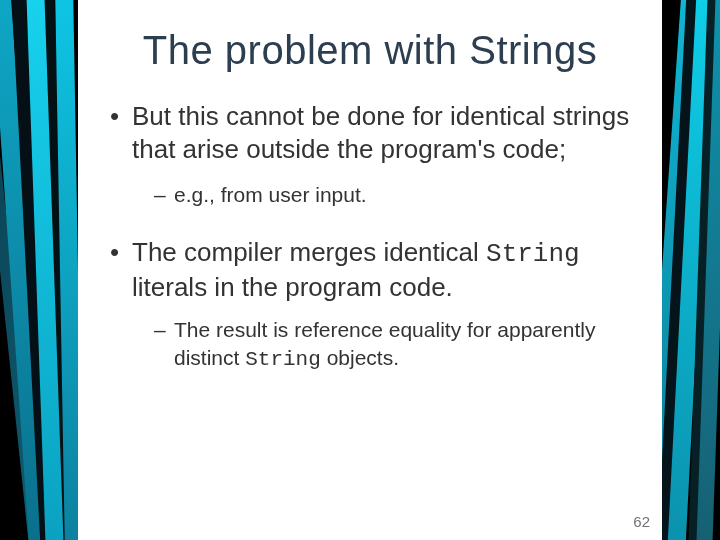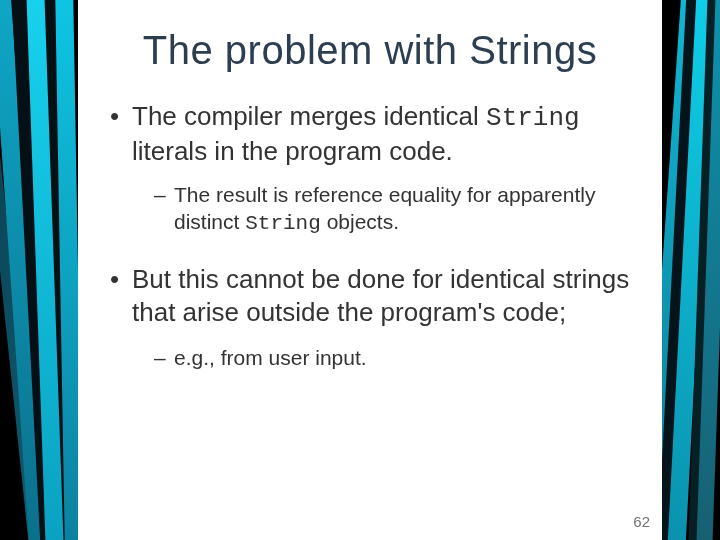--- a/index.html
+++ b/index.html
@@ -137,33 +137,33 @@
   </div>
 
   <div class="panel">
 
     <h1 class="title">The problem with Strings</h1>
 
     <div class="content">
       <ul class="top">
 
         <li>
-          <span>The compiler merges identical </span><span class="mono">String</span><span> literals in the program code.</span>
+          <span>But this cannot be done for identical strings that arise outside the program's code;</span><span class="mono"></span><span></span>
           <ul class="sub">
             <li>
-              <span>The result is reference equality for apparently distinct </span><span class="mono">String</span><span> objects.</span>
+              <span>e.g., from user input.</span><span class="mono"></span><span></span>
             </li>
           </ul>
         </li>
 
         <li>
-          <span>But this cannot be done for identical strings that arise outside the program's code;</span><span class="mono"></span><span></span>
+          <span>The compiler merges identical </span><span class="mono">String</span><span> literals in the program code.</span>
           <ul class="sub">
             <li>
-              <span>e.g., from user input.</span><span class="mono"></span><span></span>
+              <span>The result is reference equality for apparently distinct </span><span class="mono">String</span><span> objects.</span>
             </li>
           </ul>
         </li>
 
       </ul>
     </div>
 
     <div class="pagenum">62</div>
   </div>
 </div>

